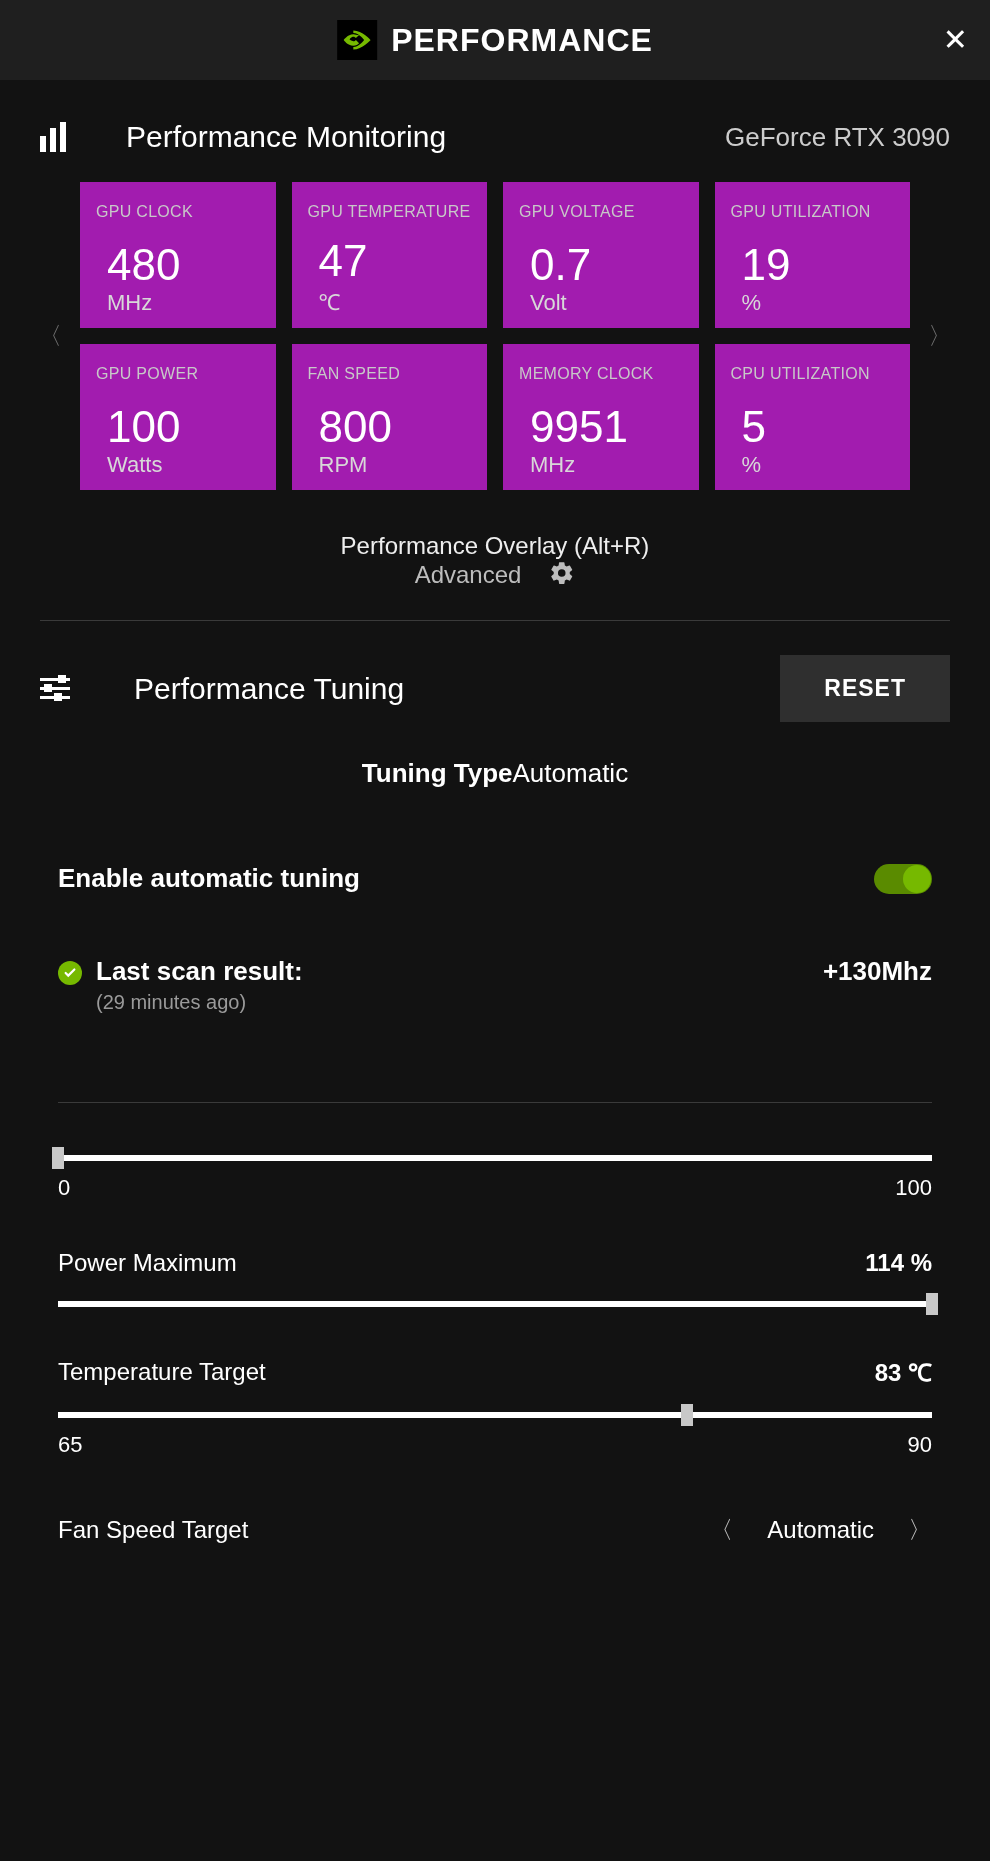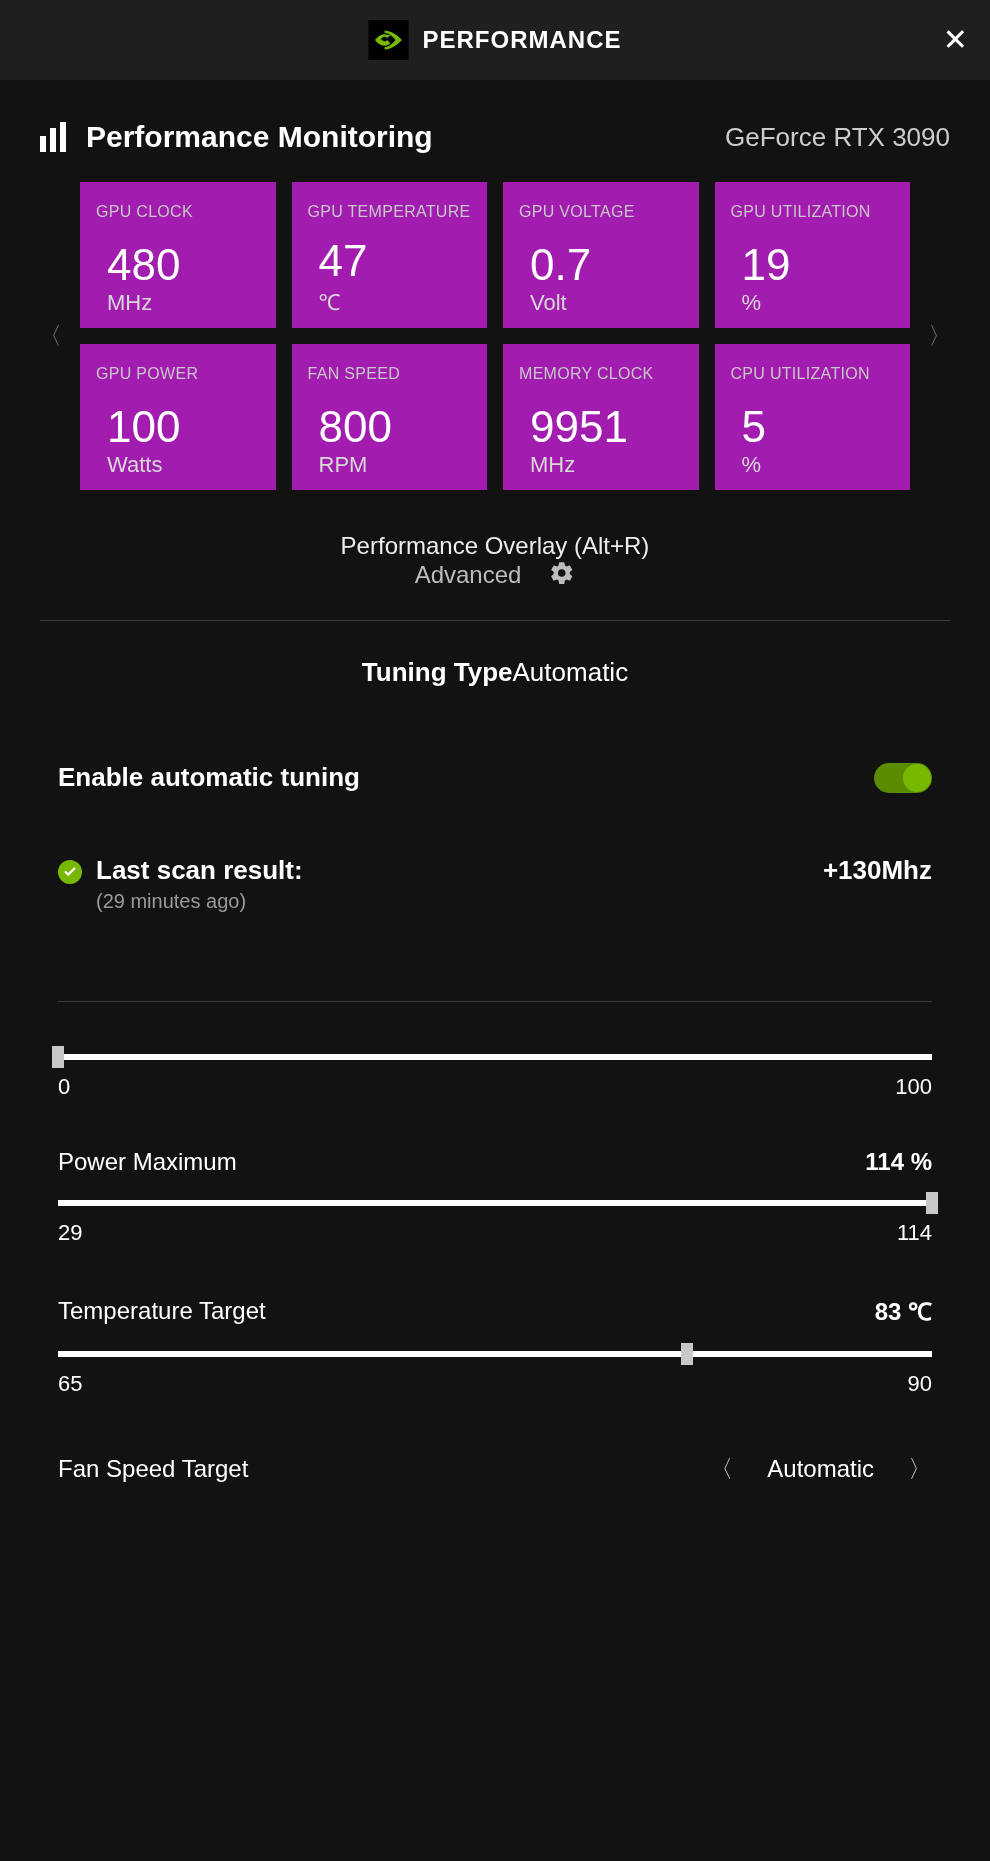--- a/index.html
+++ b/index.html
@@ -29,21 +29,21 @@
   .nv-logo {
     width: 40px;
     height: 40px;
     background: #000;
     display: flex;
     align-items: center;
     justify-content: center;
   }
   .nv-logo svg { width: 32px; height: 22px; }
   .header-title {
-    font-size: 24px;
+    font-size: 32px;
     font-weight: 600;
     letter-spacing: 1px;
   }
   .close-btn {
     position: absolute;
     right: 22px;
     top: 50%;
     transform: translateY(-50%);
     font-size: 30px;
     color: #fff;
@@ -64,21 +64,21 @@
   .section-head-left {
     display: flex;
     align-items: center;
     gap: 20px;
   }
   .bars-icon { display: flex; align-items: flex-end; gap: 4px; }
   .bars-icon span { width: 6px; background: #fff; display: block; }
   .bars-icon span:nth-child(1){height:16px;}
   .bars-icon span:nth-child(2){height:24px;}
   .bars-icon span:nth-child(3){height:30px;}
-  .section-title { font-size: 30px; font-weight: 700; }
+  .section-title { font-size: 30px; font-weight: 400; margin-left: 40px; }
   .gpu-name { font-size: 26px; color: #ccc; font-weight: 400; }
 
   .metrics-wrap { position: relative; margin-top: 28px; }
   .chev {
     position: absolute;
     top: 50%;
     transform: translateY(-50%);
     color: #6e6e6e;
     font-size: 24px;
     cursor: pointer;
@@ -296,20 +296,34 @@
     <div class="overlay-right">
       <div class="overlay-adv">Advanced</div>
       <div class="gear">
         <svg width="26" height="26" viewBox="0 0 24 24" fill="#bdbdbd">
             <path d="M19.14,12.94a7,7,0,0,0,.05-.94,7,7,0,0,0-.05-.94l2.11-1.65a.5.5,0,0,0,.12-.64l-2-3.46a.5.5,0,0,0-.61-.22l-2.49,1a7,7,0,0,0-1.63-.94l-.38-2.65A.5.5,0,0,0,13.77,2H9.77a.5.5,0,0,0-.49.42L8.9,5.07a7,7,0,0,0-1.63.94l-2.49-1a.5.5,0,0,0-.61.22l-2,3.46a.5.5,0,0,0,.12.64l2.11,1.65a7,7,0,0,0-.05.94,7,7,0,0,0,.05.94L2.29,14.71a.5.5,0,0,0-.12.64l2,3.46a.5.5,0,0,0,.61.22l2.49-1a7,7,0,0,0,1.63.94l.38,2.65a.5.5,0,0,0,.49.42h4a.5.5,0,0,0,.49-.42l.38-2.65a7,7,0,0,0,1.63-.94l2.49,1a.5.5,0,0,0,.61-.22l2-3.46a.5.5,0,0,0-.12-.64ZM11.77,15.5A3.5,3.5,0,1,1,15.27,12,3.5,3.5,0,0,1,11.77,15.5Z"></path>
           </svg>
       </div>
     </div>
   </div>
 
+  <div class="tuning-head">
+    <div class="tuning-left">
+      <div class="sliders-icon">
+        <span class="line"></span>
+          <span class="line"></span>
+          <span class="line"></span>
+        <span class="knob k1"></span>
+          <span class="knob k2"></span>
+          <span class="knob k3"></span>
+      </div>
+      <div class="section-title">Performance Tuning</div>
+    </div>
+    <button class="reset-btn">RESET</button>
+  </div>
 
   <div class="row tuning-type-row">
     <div class="row-label">Tuning Type</div>
     <div class="row-val">Automatic</div>
   </div>
 
   <div class="row auto-row">
     <div class="row-label">Enable automatic tuning</div>
     <div class="toggle">
         <div class="knob"></div>
@@ -344,24 +358,20 @@
   </div>
 
   <div class="slider-block">
     <div class="slider-head">
       <div class="slider-label">Power Maximum</div>
       <div class="slider-val">114 %</div>
     </div>
     <div class="slider-track">
       <div class="slider-thumb" id="thumb-power" style="left: 100%;"></div>
     </div>
-    <div class="slider-minmax">
-      <span>29</span>
-      <span>114</span>
-    </div>
   </div>
 
   <div class="slider-block">
     <div class="slider-head">
       <div class="slider-label">Temperature Target</div>
       <div class="slider-val">83 ℃</div>
     </div>
     <div class="slider-track">
       <div class="slider-thumb" id="thumb-temp" style="left: 72%;"></div>
     </div>

